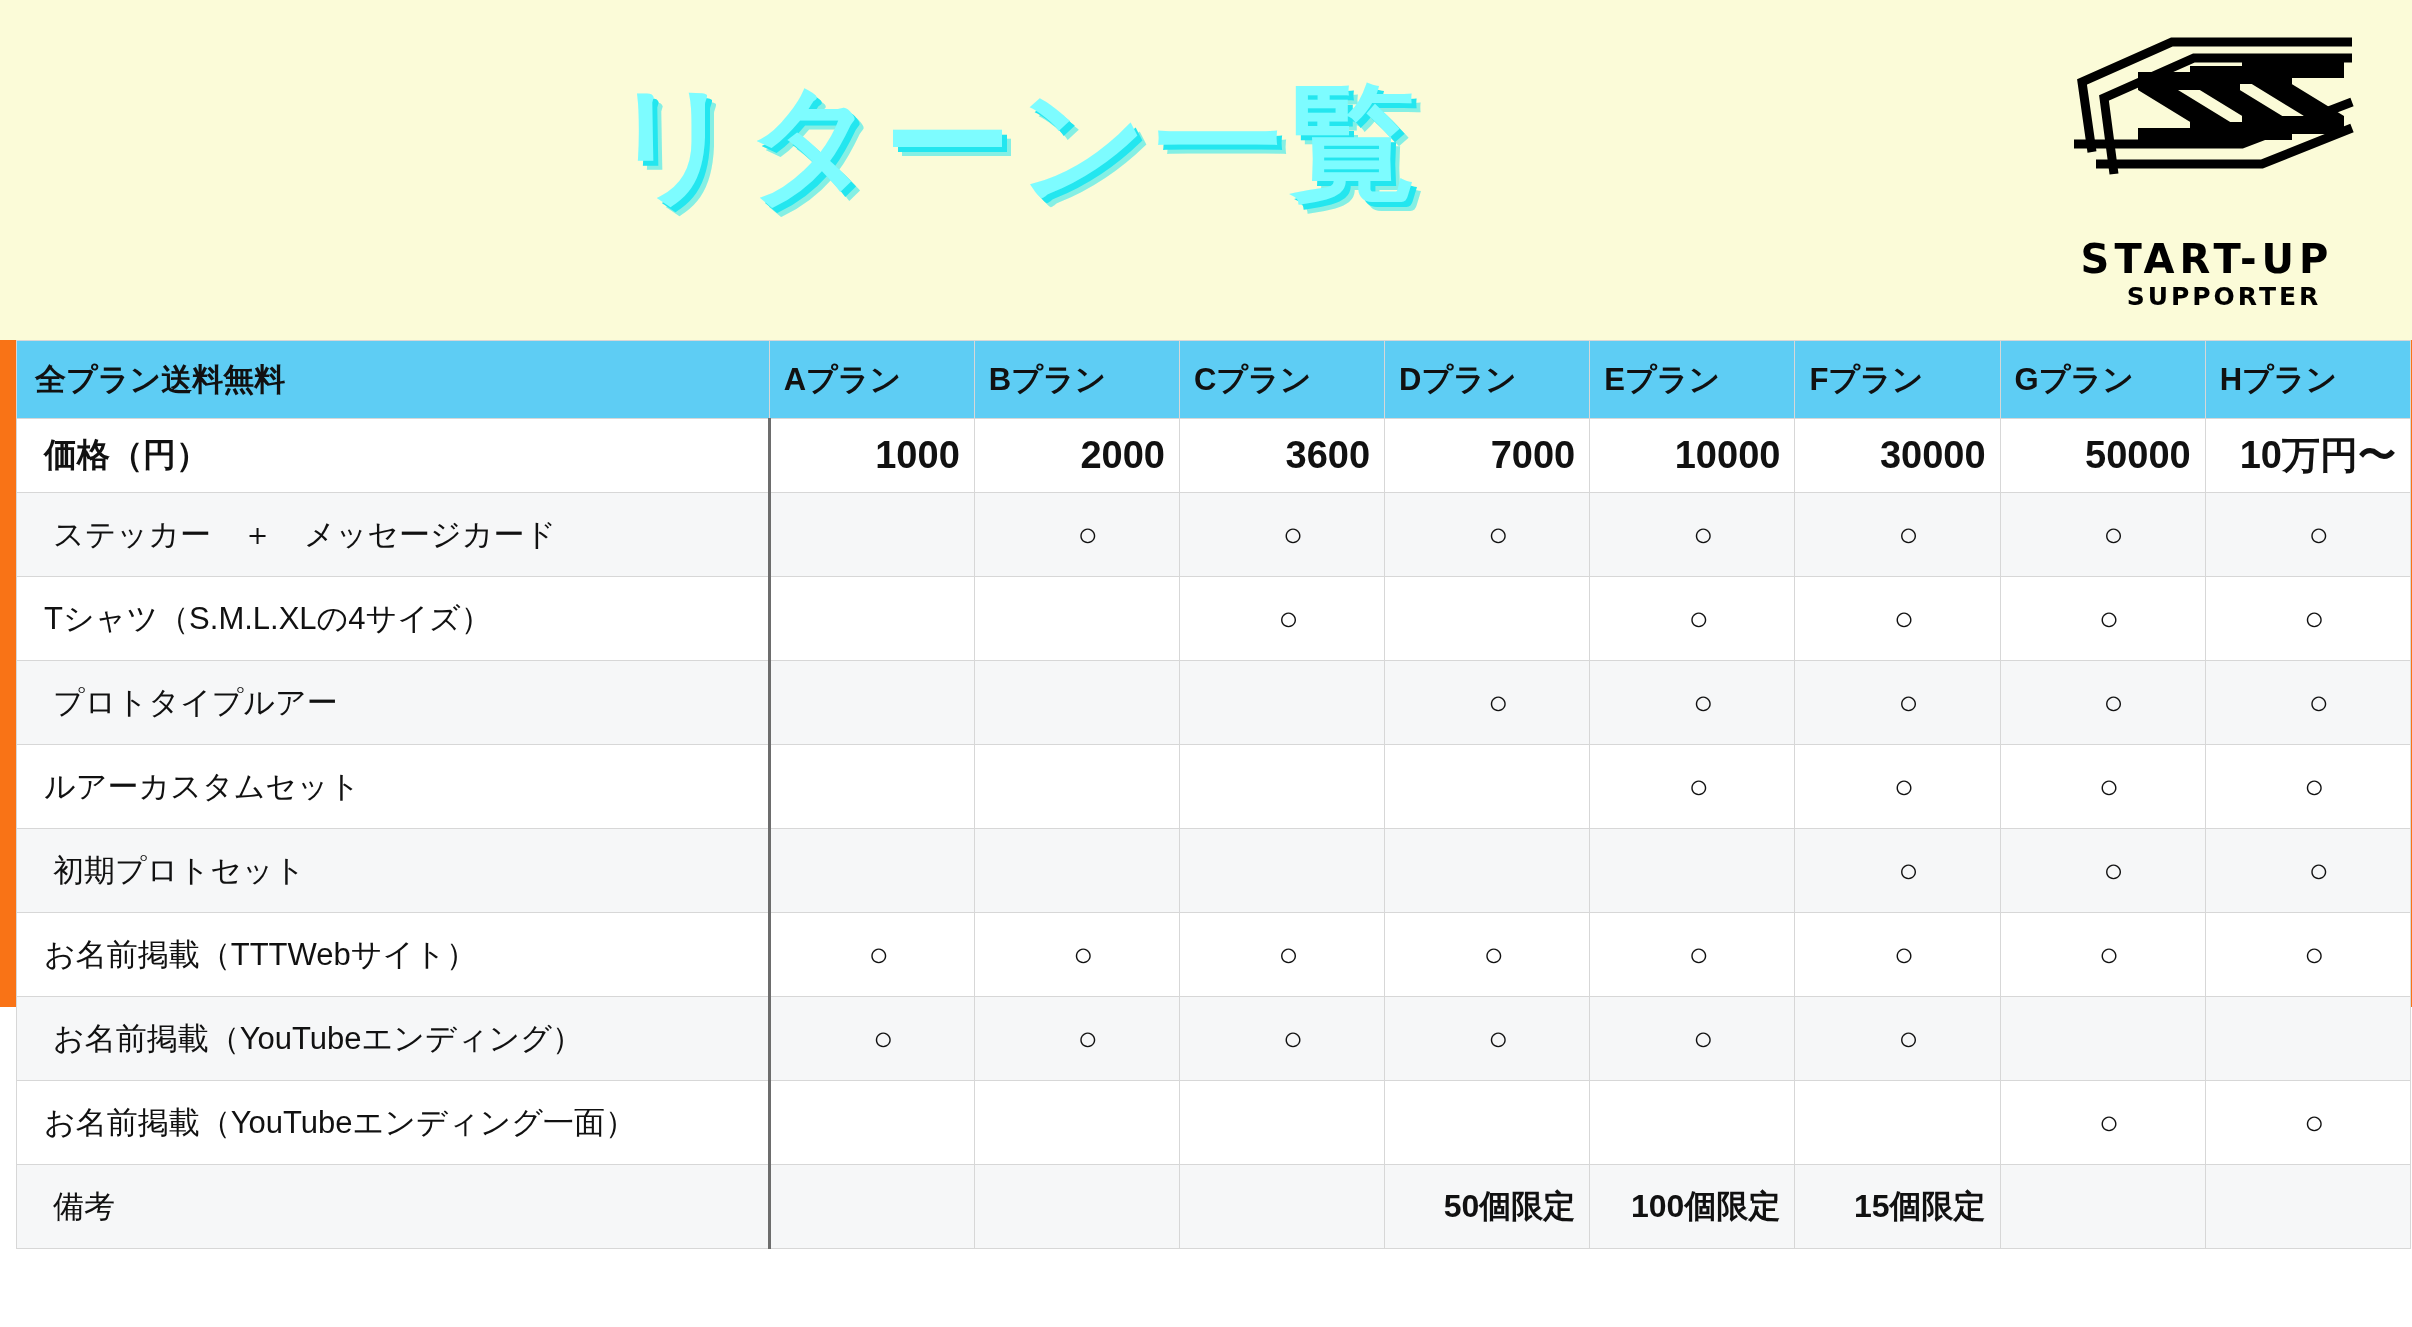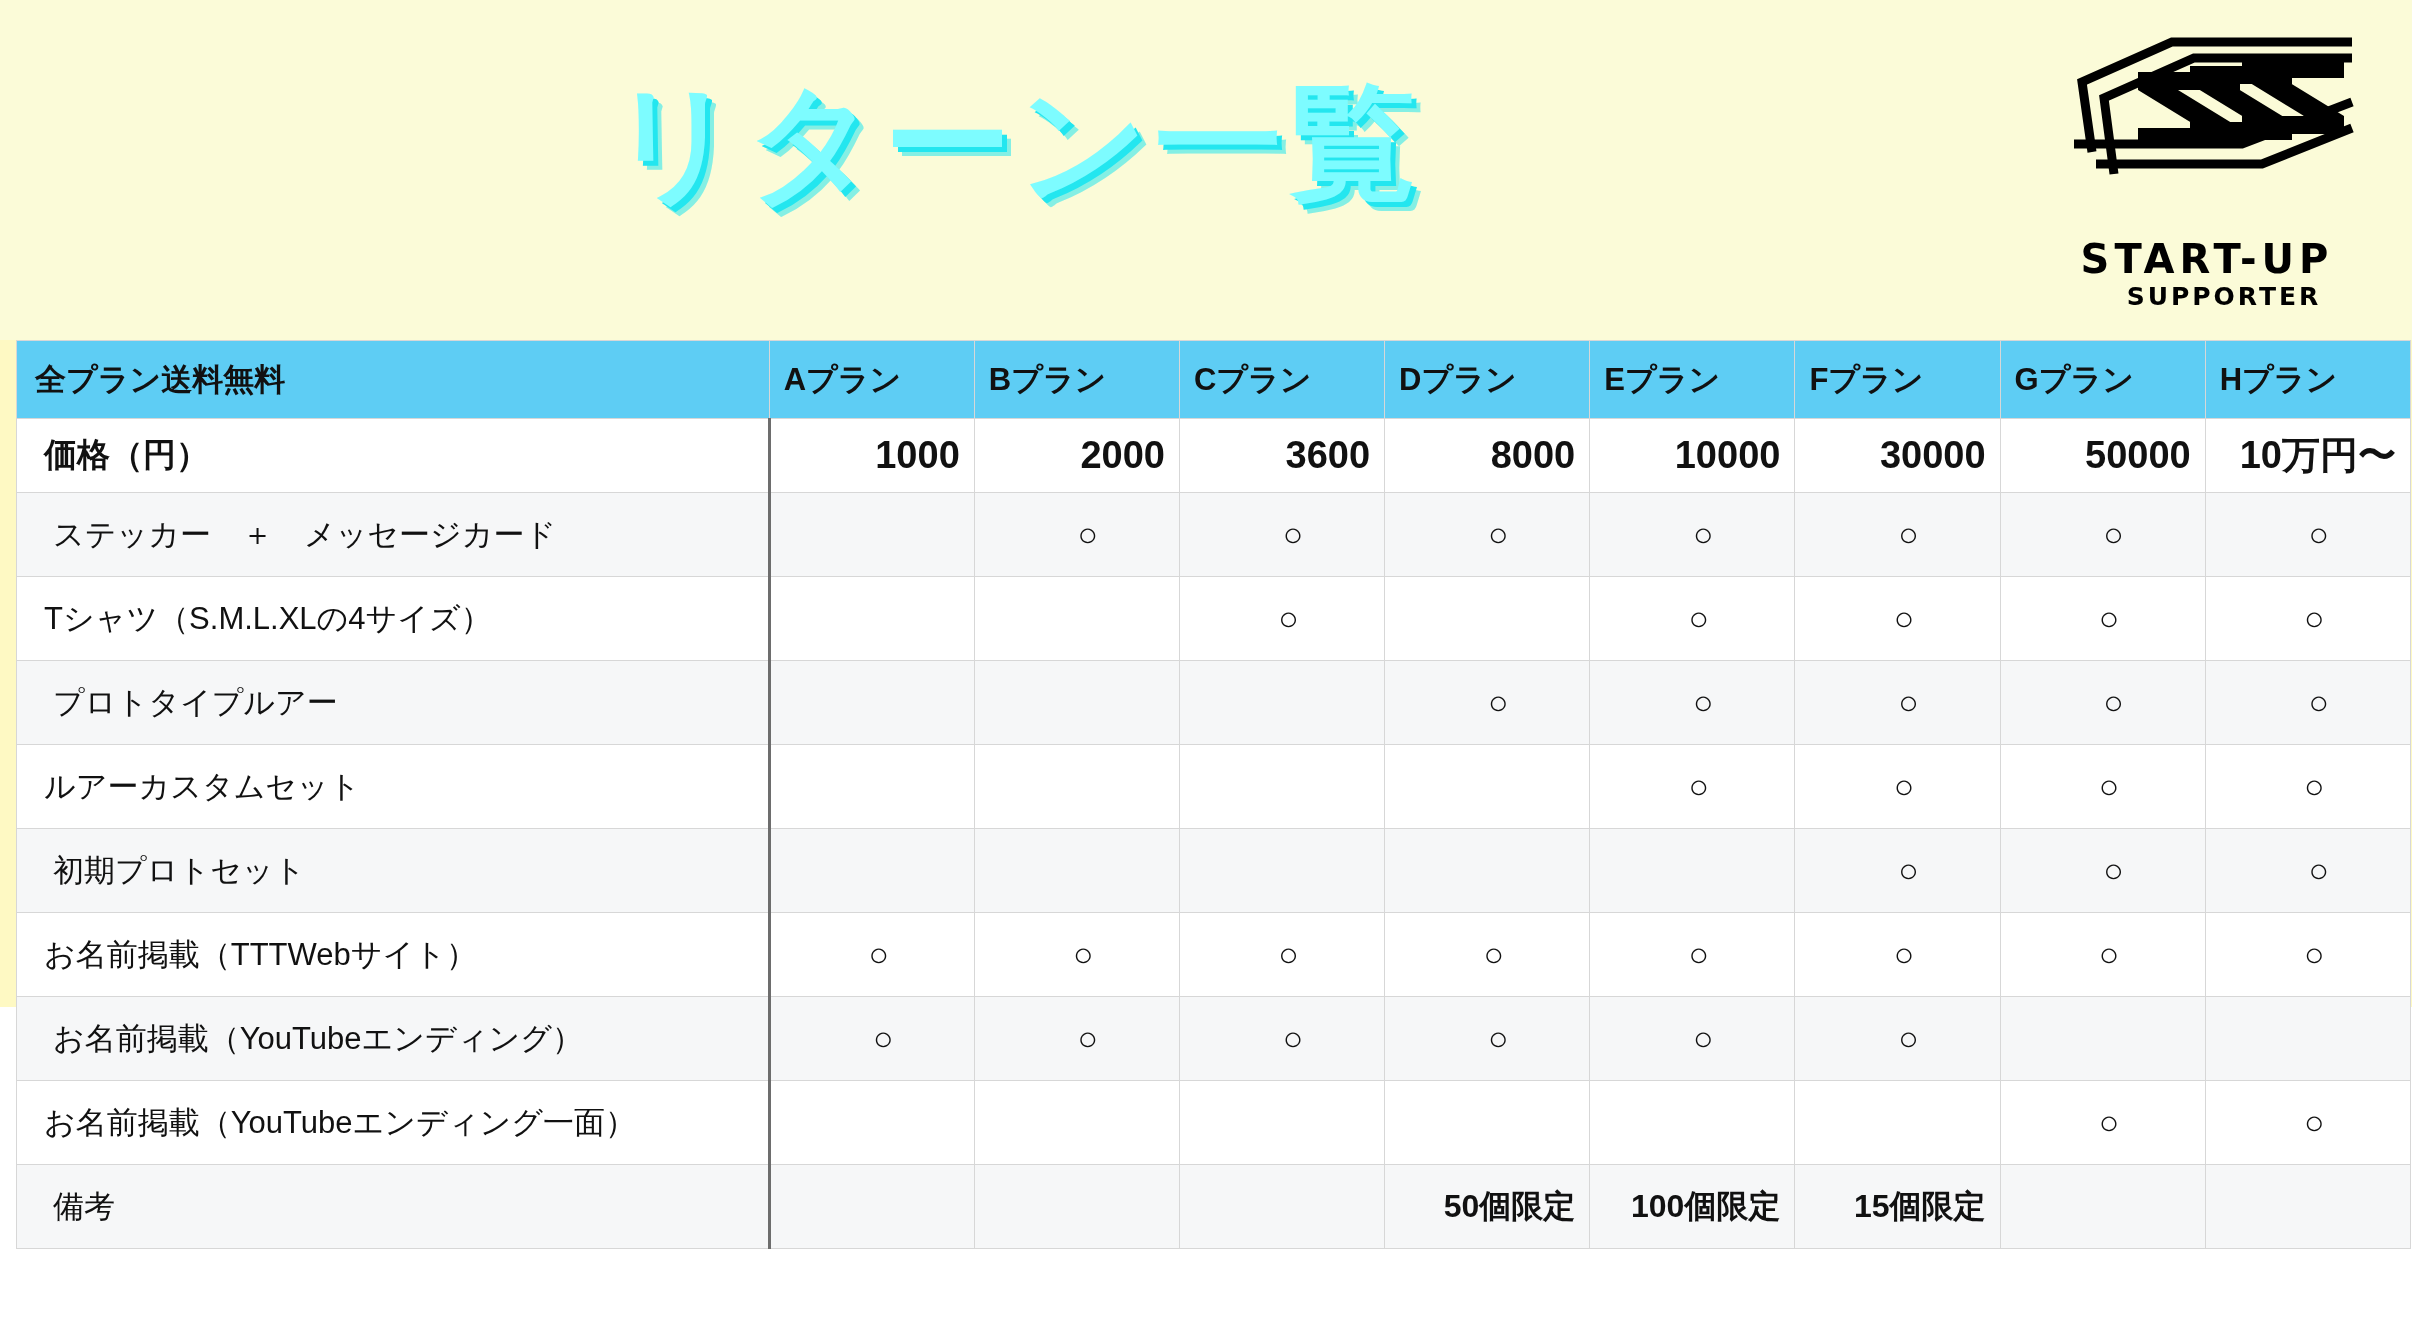--- a/index.html
+++ b/index.html
@@ -11,21 +11,21 @@
     width: 2412px;
     height: 1327px;
     font-family: "Liberation Sans", "DejaVu Sans", sans-serif;
     overflow: hidden;
   }
 
   .page {
     position: relative;
     width: 2412px;
     height: 1007px;
-    background: #fef9c3;
+    background: #f97316;
   }
 
   
   .header {
     position: relative;
     height: 340px;
     background: #fbfbd8;
     overflow: hidden;
   }
 
@@ -202,21 +202,21 @@
           <th>Hプラン</th>
         </tr>
       </thead>
       <tbody>
 
         <tr class="price plain">
           <td class="label">価格（円）</td>
           <td class="val sep-left">1000</td>
           <td class="val">2000</td>
           <td class="val">3600</td>
-          <td class="val">8000</td>
+          <td class="val">7000</td>
           <td class="val">10000</td>
           <td class="val">30000</td>
           <td class="val">50000</td>
           <td class="val">10万円〜</td>
         </tr>
 
         <tr class="item shade">
           <td class="label">ステッカー　＋　メッセージカード</td>
           <td class="cell sep-left"></td>
           <td class="cell">○</td>

